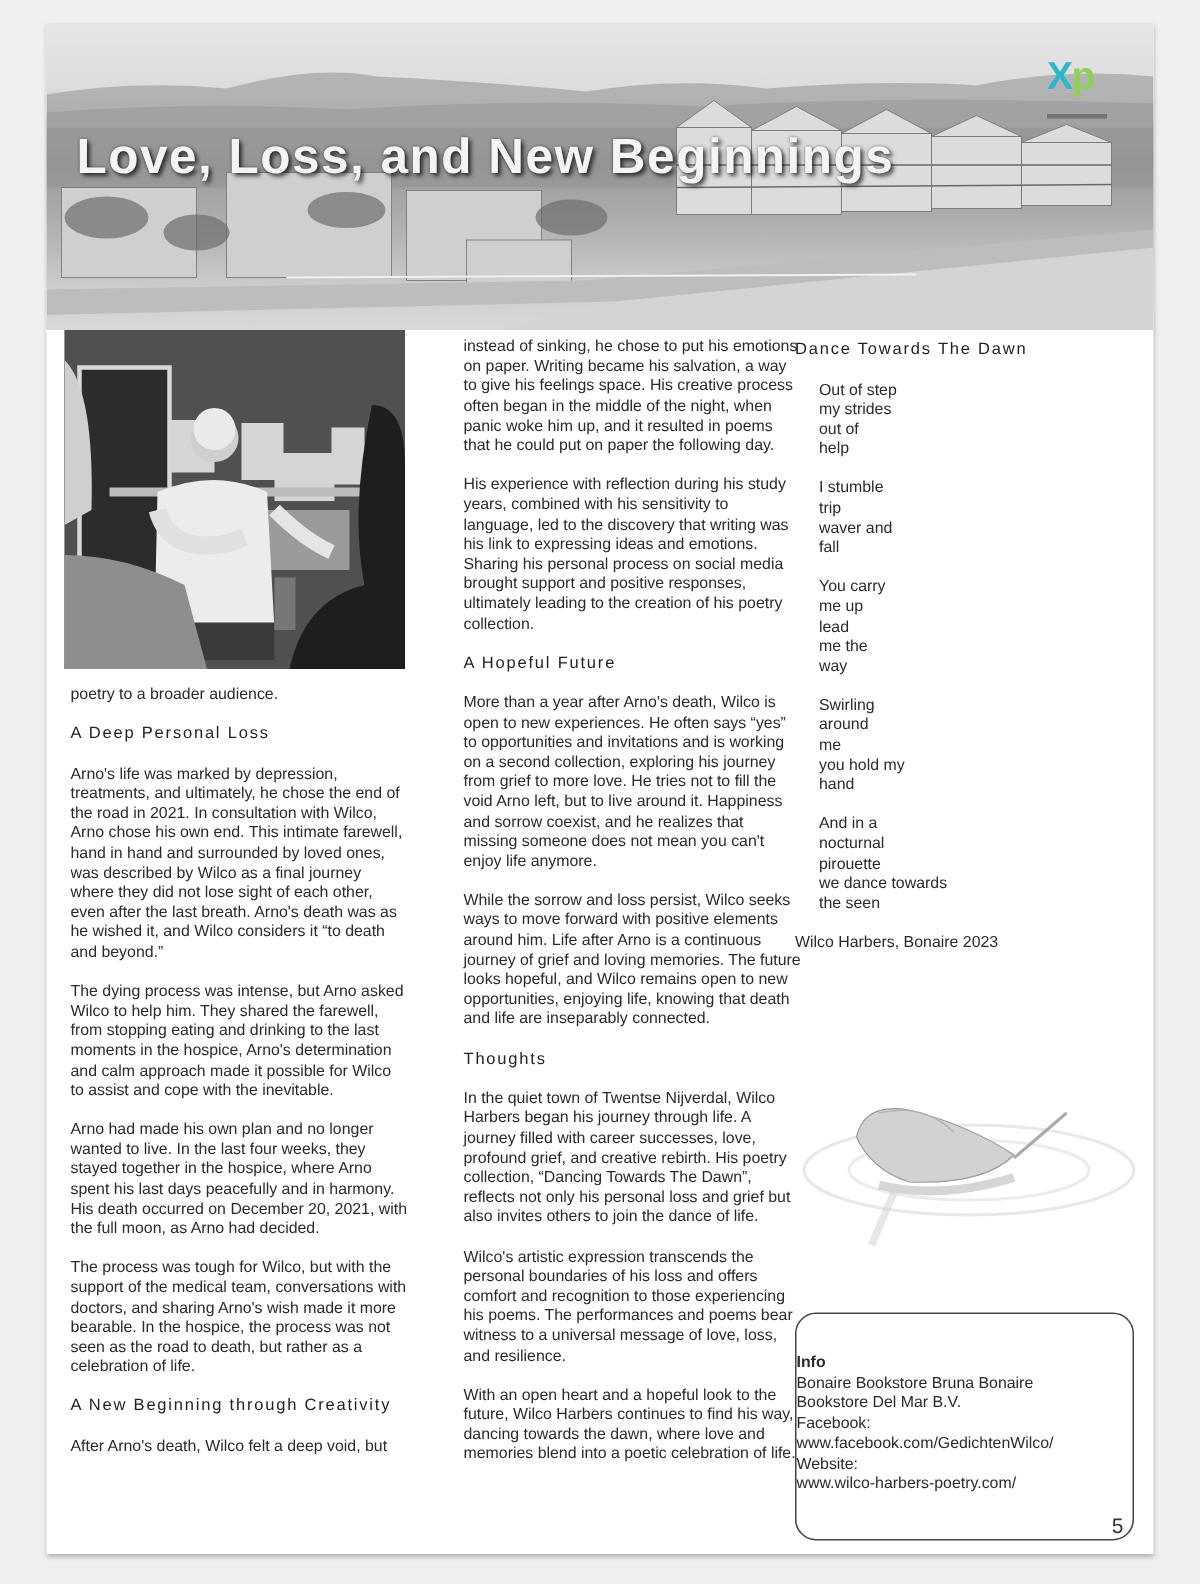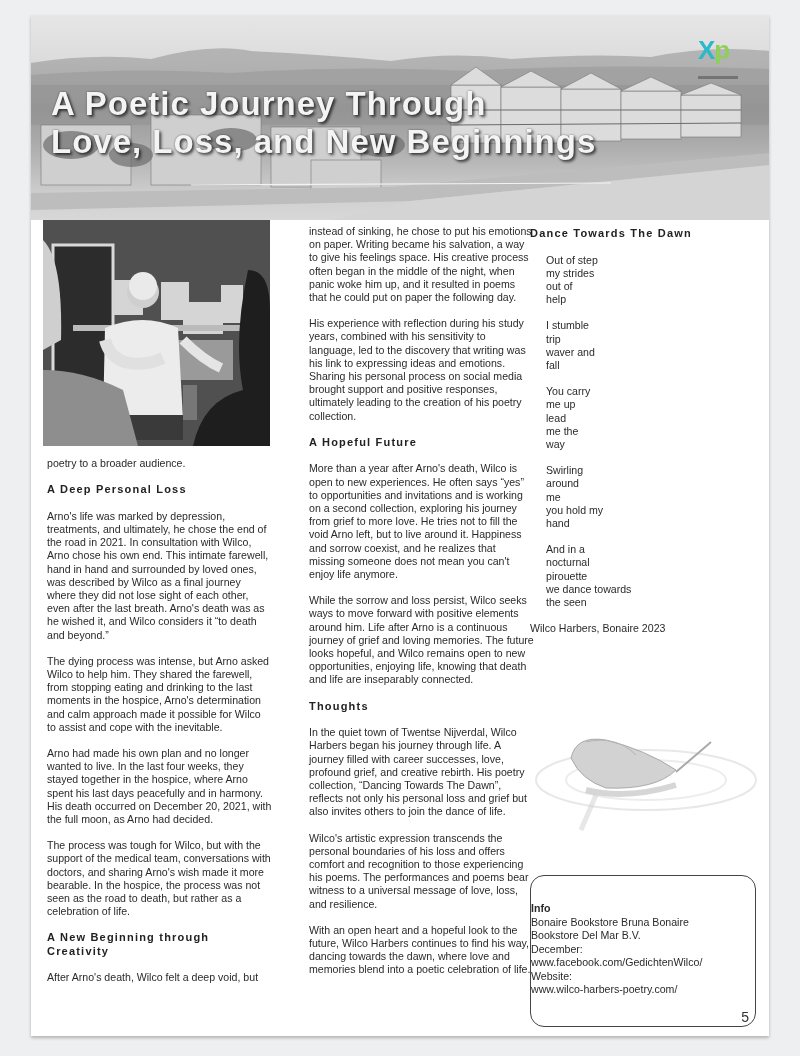--- a/index.html
+++ b/index.html
@@ -9,21 +9,21 @@
     background: linear-gradient(180deg, #e6e6e6 0%, #dcdcdc 22%, #bdbdbd 32%, #9a9a9a 45%, #a8a8a8 60%, #bcbcbc 75%, #cfcfcf 88%, #d8d8d8 100%); }
   .banner svg { position:absolute; left:0; top:0; }
   .banner-title { position:absolute; left:20px; top:70px; color:#f4f4f4; font-family:"Liberation Sans", sans-serif; font-weight:bold; font-size:33px; line-height:38px; letter-spacing:1px;
     text-shadow: 2px 2px 3px rgba(0,0,0,0.65), 0 0 2px rgba(0,0,0,0.5); }
   .logo { position:absolute; left:667px; top:20px; font-size:26px; font-weight:bold; color:#2bb8c8; letter-spacing:-1px; font-family:"Liberation Sans", sans-serif; }
   .logo .p { color:#8fcf5a; }
   .logo-sub { position:absolute; left:667px; top:61px; width:40px; height:3px; background:#555; opacity:.6; }
   .photo { position:absolute; left:12px; top:205px; width:227px; height:226px; background:#3c3c3c; overflow:hidden; }
   .col { position:absolute; font-size:10.6px; line-height:13.2px; color:#2a2a2a; }
   .col p { margin:0 0 13px 0; }
-  .col h3 { margin:0 0 13px 0; font-size:11px; letter-spacing:1.2px; font-weight:bold; color:#222; line-height:13.5px; }
+  .col h3 { margin:0 0 13px 0; font-size:11px; letter-spacing:1.2px; font-weight:normal; color:#222; line-height:13.5px; }
   .col1 { left:16px; top:442px; width:225px; }
   .col2 { left:255px; top:210px; width:225px;margin-left:23px; }
   .col3 { left:499px; top:212px; width:225px; }
   .poem-stanza { margin:0 0 13px 16px; }
   .poem-line { display:block; }
   .feather { position:absolute; left:495px; top:665px; width:240px; height:180px; }
   .info { position:absolute; left:499px; top:860px; width:224px; height:150px; border:1.5px solid #444; border-radius:14px; text-align:left; font-size:10.6px; line-height:13.5px; color:#2a2a2a; }
   .info .info-inner { position:absolute; left:0; right:0; top:26px; }
   .info .info-title { font-weight:bold; }
   .page-num { position:absolute; right:6px; bottom:2px; font-size:14px; color:#333; }
@@ -71,21 +71,20 @@
         <ellipse cx="200" cy="125" rx="26" ry="12"></ellipse>
         <ellipse cx="350" cy="130" rx="24" ry="12"></ellipse>
       </g>
 
       <path d="M0 178 L360 172 L738 138 L738 150 L380 186 L0 195 Z" fill="#bdbdbd"></path>
 
       <path d="M380 186 L738 150 L738 205 L300 205 Z" fill="#d4d4d4"></path>
       <line x1="160" y1="170" x2="580" y2="168" stroke="#f2f2f2" stroke-width="1.2"></line>
     </svg>
     <div class="banner-title">
-      <div>A Poetic Journey Through</div>
       <div>Love, Loss, and New Beginnings</div>
     </div>
     <div class="logo"><span>X</span><span class="p">p</span></div>
     <div class="logo-sub"></div>
   </div>
 
   <div class="photo">
     <svg width="227" height="226" viewBox="0 0 227 226">
       <rect x="0" y="0" width="227" height="226" fill="#505050"></rect>
       <rect x="10" y="25" width="60" height="170" fill="#2c2c2c" stroke="#d9d9d9" stroke-width="3"></rect>
@@ -186,21 +185,21 @@
       <path d="M60 110 Q100 120 150 105" stroke="#bbbbbb" stroke-width="6" fill="none" opacity="0.6"></path>
       <path d="M70 115 L55 150" stroke="#d0d0d0" stroke-width="5" opacity="0.5"></path>
     </svg>
   </div>
 
   <div class="info">
     <div class="info-inner">
       <div class="info-title">Info</div>
       <div>Bonaire Bookstore Bruna Bonaire</div>
       <div>Bookstore Del Mar B.V.</div>
-      <div>December:</div>
+      <div>Facebook:</div>
       <div>www.facebook.com/GedichtenWilco/</div>
       <div>Website:</div>
       <div>www.wilco-harbers-poetry.com/</div>
     </div>
     <div class="page-num">5</div>
   </div>
 
 </div>
 
 </body></html>

